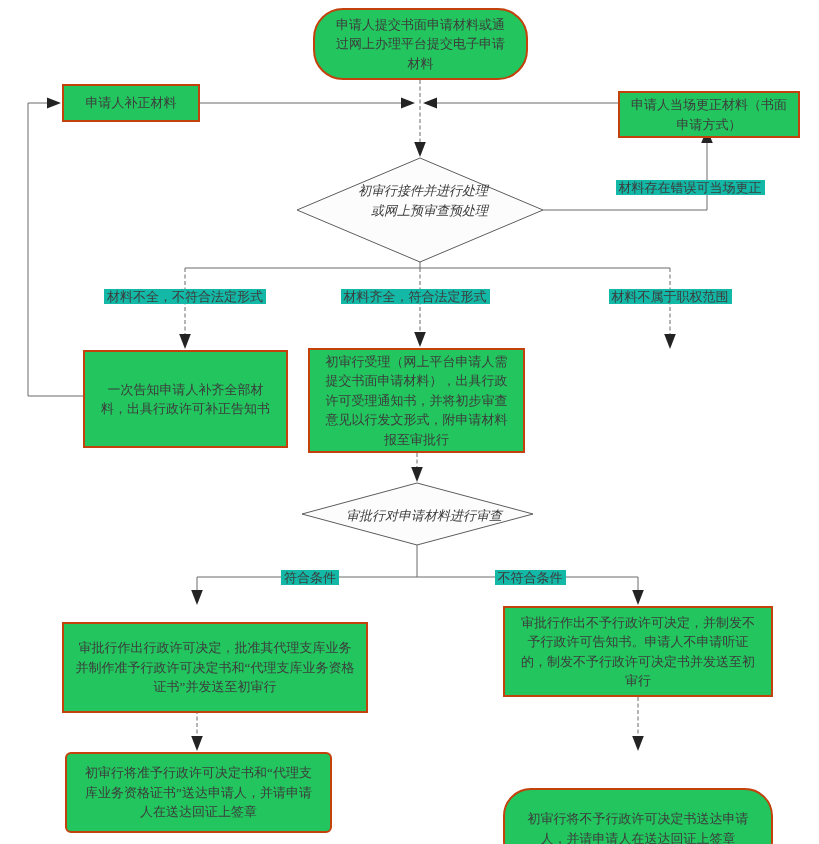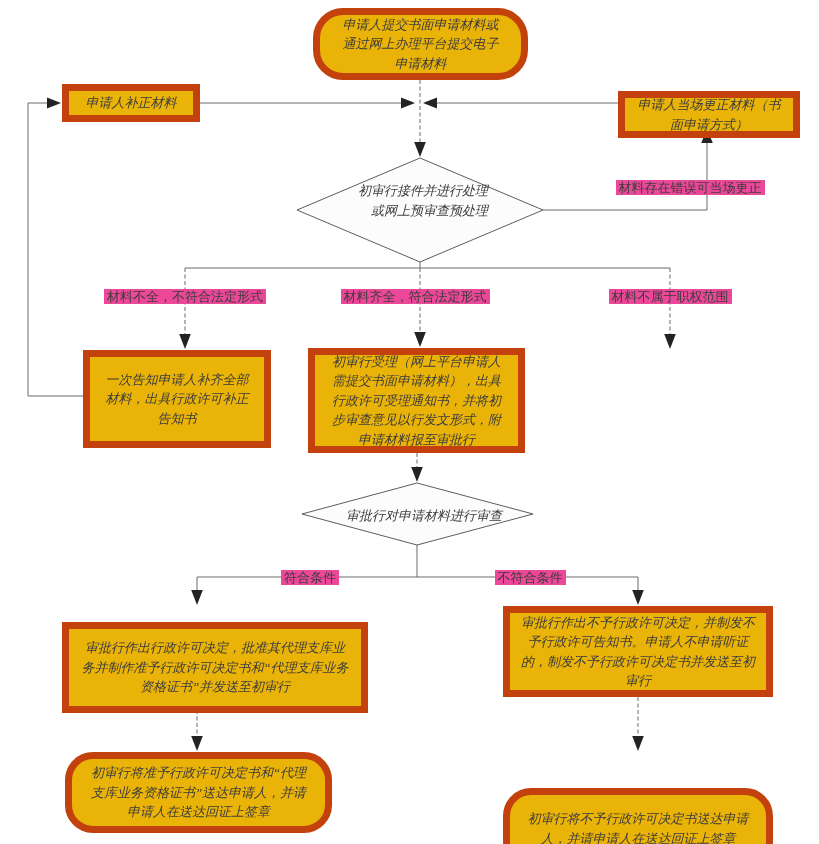--- a/index.html
+++ b/index.html
@@ -5,32 +5,32 @@
   html,body{margin:0;padding:0;background:#ffffff;}
   #canvas{
     position:relative;width:819px;height:844px;background:#ffffff;overflow:hidden;
     font-family:"Liberation Serif","DejaVu Serif",serif;
     color:#3c3c3c;font-size:13px;
   }
   #connectors{position:absolute;left:0;top:0;z-index:1;}
   .node{
     position:absolute;z-index:2;display:flex;align-items:center;justify-content:center;
     text-align:center;line-height:1.5;box-sizing:border-box;
-    background:#eab308;border:7px solid #c2410c;font-style:italic;
+    background:#22c55e;border:2px solid #c2410c;
   }
   .rect{border-radius:0;}
   .stadium{border-radius:30px;}
   .stadium-lg{border-radius:34px;}
   .dtext{
     position:absolute;z-index:3;text-align:right;line-height:1.5;background:transparent;font-style:italic;
   }
   .lbl{
     position:absolute;z-index:3;text-align:center;line-height:1.3;white-space:nowrap;
   }
-  .lbl span{background:#ec4899;padding:0 3px;}
+  .lbl span{background:#14b8a6;padding:0 3px;}
   line,polyline{stroke:#6a6a6a;stroke-width:1;fill:none;}
   .dash{stroke-dasharray:4 2.5;}
   .ah{fill:#232323;stroke:none;}
   .dia{fill:#fcfcfc;stroke:#5d5d5d;stroke-width:1;}
 </style>
 </head>
 <body>
 
 <div id="canvas">
 
@@ -89,32 +89,32 @@
   <div class="dtext" style="left:352px;top:181px;width:136px;">初审行接件并进行处理或网上预审查预处理</div>
 
   <div class="lbl" style="left:595px;top:180px;width:190px;"><span>材料存在错误可当场更正</span></div>
 
   <div class="lbl" style="left:85px;top:289px;width:200px;"><span>材料不全，不符合法定形式</span></div>
 
   <div class="lbl" style="left:315px;top:289px;width:200px;"><span>材料齐全，符合法定形式</span></div>
 
   <div class="lbl" style="left:572px;top:289px;width:196px;"><span>材料不属于职权范围</span></div>
 
-  <div class="node rect" style="left:83px;top:350px;width:188px;height:98px;padding:4px 13px;">一次告知申请人补齐全部材料，出具行政许可补正告知书</div>
+  <div class="node rect" style="left:83px;top:350px;width:205px;height:98px;padding:4px 13px;">一次告知申请人补齐全部材料，出具行政许可补正告知书</div>
 
   <div class="node rect" style="left:308px;top:348px;width:217px;height:105px;padding:0 12px;">初审行受理（网上平台申请人需提交书面申请材料），出具行政许可受理通知书，并将初步审查意见以行发文形式，附申请材料报至审批行</div>
 
 
   <div class="dtext" style="left:332px;top:506px;width:170px;">审批行对申请材料进行审查</div>
 
   <div class="lbl" style="left:262px;top:570px;width:96px;"><span>符合条件</span></div>
 
   <div class="lbl" style="left:472px;top:570px;width:116px;"><span>不符合条件</span></div>
 
   <div class="node rect" style="left:62px;top:606px;width:306px;height:91px;padding:0 11px;margin-top:16px;">审批行作出行政许可决定，批准其代理支库业务并制作准予行政许可决定书和“代理支库业务资格证书”并发送至初审行</div>
 
   <div class="node rect" style="left:503px;top:606px;width:270px;height:91px;padding:8px 11px;">审批行作出不予行政许可决定，并制发不予行政许可告知书。申请人不申请听证的，制发不予行政许可决定书并发送至初审行</div>
 
-  <div class="node stadium" style="left:65px;top:752px;width:267px;height:81px;padding:0 13px;border-radius:28px;">初审行将准予行政许可决定书和“代理支库业务资格证书”送达申请人，并请申请人在送达回证上签章</div>
+  <div class="node stadium" style="left:65px;top:752px;width:267px;height:81px;padding:0 13px;border-radius:6px;">初审行将准予行政许可决定书和“代理支库业务资格证书”送达申请人，并请申请人在送达回证上签章</div>
 
   <div class="node stadium" style="left:503px;top:752px;width:270px;height:81px;padding:0 13px;border-radius:28px;margin-top:36px;">初审行将不予行政许可决定书送达申请人，并请申请人在送达回证上签章</div>
 
 </div>
 
 </body></html>

